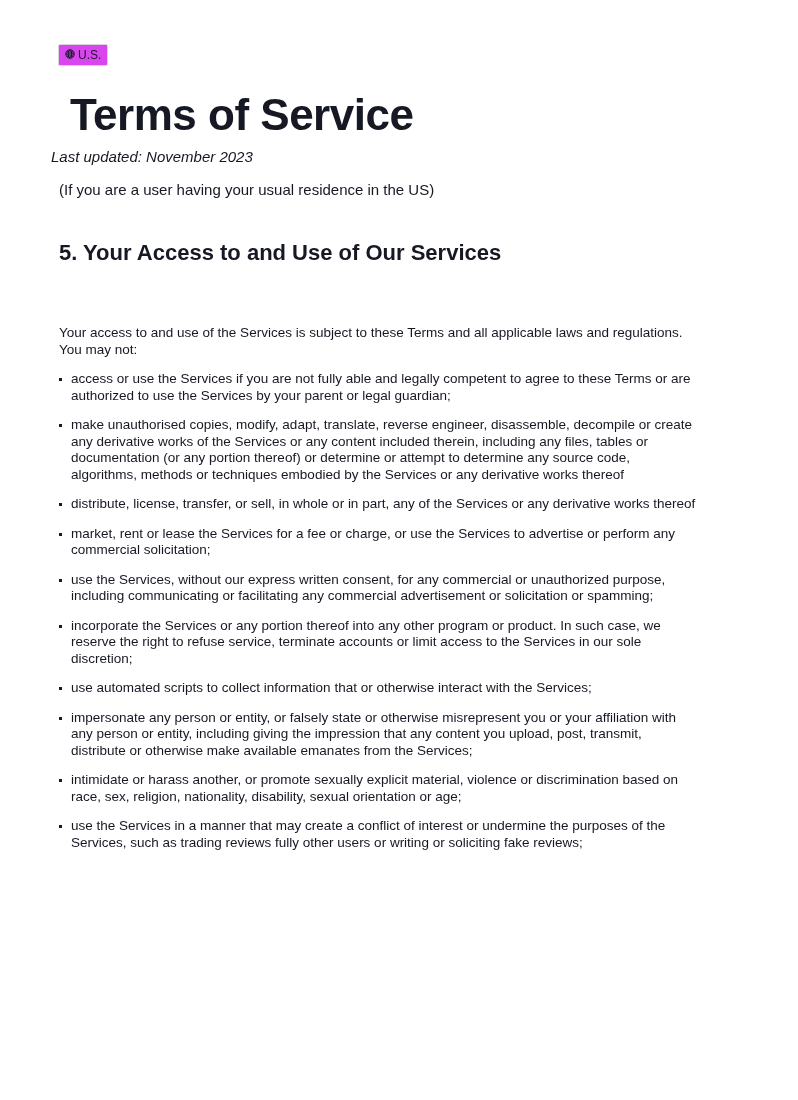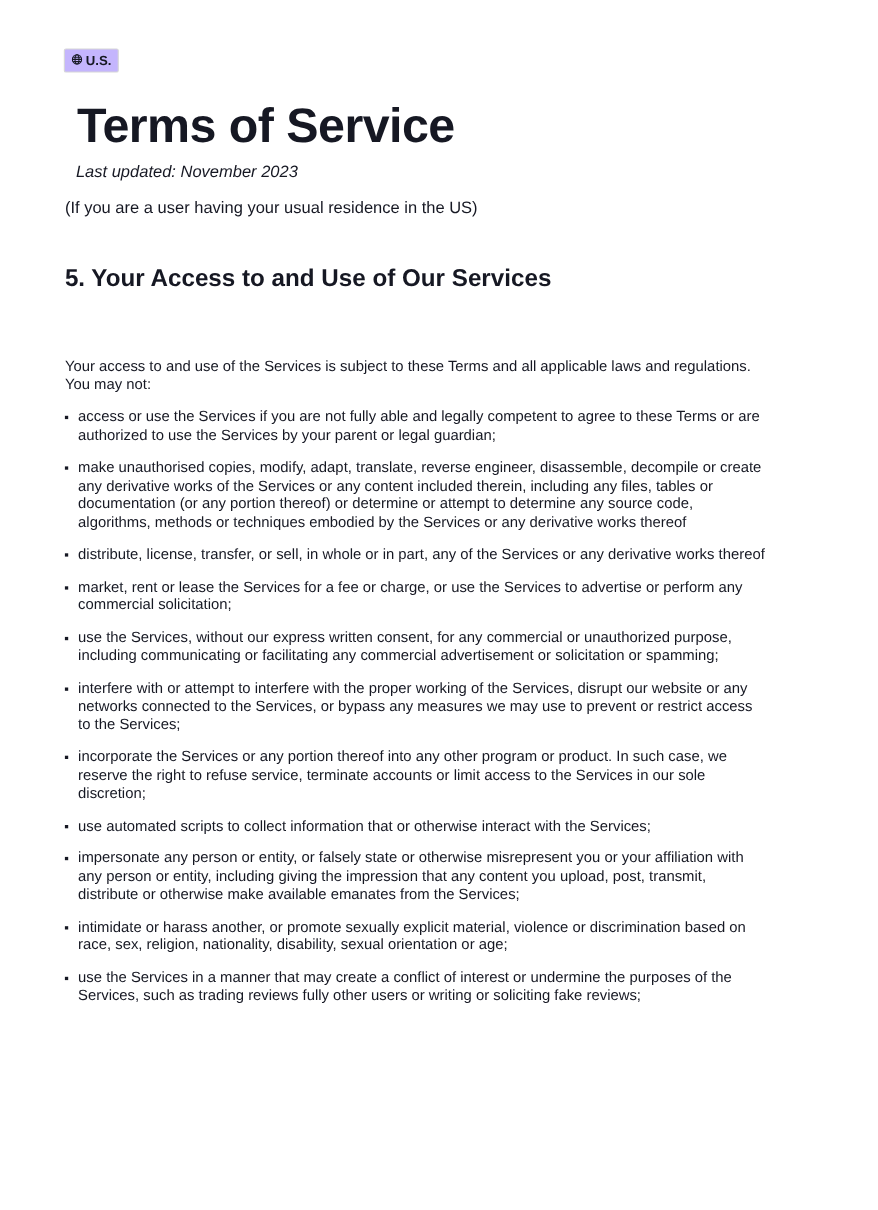--- a/index.html
+++ b/index.html
@@ -7,30 +7,30 @@
     width: 798px; height: 1100px; overflow: hidden;
     font-family: "Liberation Sans", sans-serif;
     color: #161823;
   }
   .page { position: relative; padding-left: 59px; padding-right: 100px; }
   .badge {
     position: absolute; left: 58px; top: 44px;
     height: 20px; padding: 0 6px;
     border: 1px solid #d6d6d8; border-radius: 2px;
     display: flex; align-items: center; gap: 3px;
-    font-size: 12px; font-weight: bold; color: #161823;
-    background: #c4b5fd;
+    font-size: 12px; font-weight: normal; color: #161823;
+    background: #d946ef;
   }
   .badge svg { width: 10px; height: 10px; }
   .title {
     position: absolute; left: 58px; top: 78px; margin: 12px;
     font-size: 44px; font-weight: bold; letter-spacing: -0.5px; color: #161823;
   }
   .updated {
-    position: absolute; left: 69px; top: 148px; margin: 0;
+    position: absolute; left: 51px; top: 148px; margin: 0;
     font-size: 15px; font-style: italic; color: #161823;
   }
   .residence {
     position: absolute; left: 59px; top: 181px; margin: 0;
     font-size: 15px; color: #161823;
   }
   .section-title {
     position: absolute; left: 59px; top: 240px; margin: 0;
     font-size: 22px; font-weight: bold; color: #161823;
   }
@@ -75,20 +75,19 @@
 
   <h2 class="section-title">5. Your Access to and Use of Our Services</h2>
   <p class="intro">Your access to and use of the Services is subject to these Terms and all applicable laws and regulations. You may not:</p>
 
   <ul class="list">
     <li><span class="bullet"></span><span>access or use the Services if you are not fully able and legally competent to agree to these Terms or are authorized to use the Services by your parent or legal guardian;</span></li>
     <li><span class="bullet"></span><span>make unauthorised copies, modify, adapt, translate, reverse engineer, disassemble, decompile or create any derivative works of the Services or any content included therein, including any files, tables or documentation (or any portion thereof) or determine or attempt to determine any source code, algorithms, methods or techniques embodied by the Services or any derivative works thereof</span></li>
     <li><span class="bullet"></span><span>distribute, license, transfer, or sell, in whole or in part, any of the Services or any derivative works thereof</span></li>
     <li><span class="bullet"></span><span>market, rent or lease the Services for a fee or charge, or use the Services to advertise or perform any commercial solicitation;</span></li>
     <li><span class="bullet"></span><span>use the Services, without our express written consent, for any commercial or unauthorized purpose, including communicating or facilitating any commercial advertisement or solicitation or spamming;</span></li>
-    <li><span class="bullet"></span><span>interfere with or attempt to interfere with the proper working of the Services, disrupt our website or any networks connected to the Services, or bypass any measures we may use to prevent or restrict access to the Services;</span></li>
     <li><span class="bullet"></span><span>incorporate the Services or any portion thereof into any other program or product. In such case, we reserve the right to refuse service, terminate accounts or limit access to the Services in our sole discretion;</span></li>
     <li><span class="bullet"></span><span>use automated scripts to collect information that or otherwise interact with the Services;</span></li>
     <li><span class="bullet"></span><span>impersonate any person or entity, or falsely state or otherwise misrepresent you or your affiliation with any person or entity, including giving the impression that any content you upload, post, transmit, distribute or otherwise make available emanates from the Services;</span></li>
     <li><span class="bullet"></span><span>intimidate or harass another, or promote sexually explicit material, violence or discrimination based on race, sex, religion, nationality, disability, sexual orientation or age;</span></li>
     <li><span class="bullet"></span><span>use the Services in a manner that may create a conflict of interest or undermine the purposes of the Services, such as trading reviews fully other users or writing or soliciting fake reviews;</span></li>
   </ul>
 </div>
 
 </body></html>

